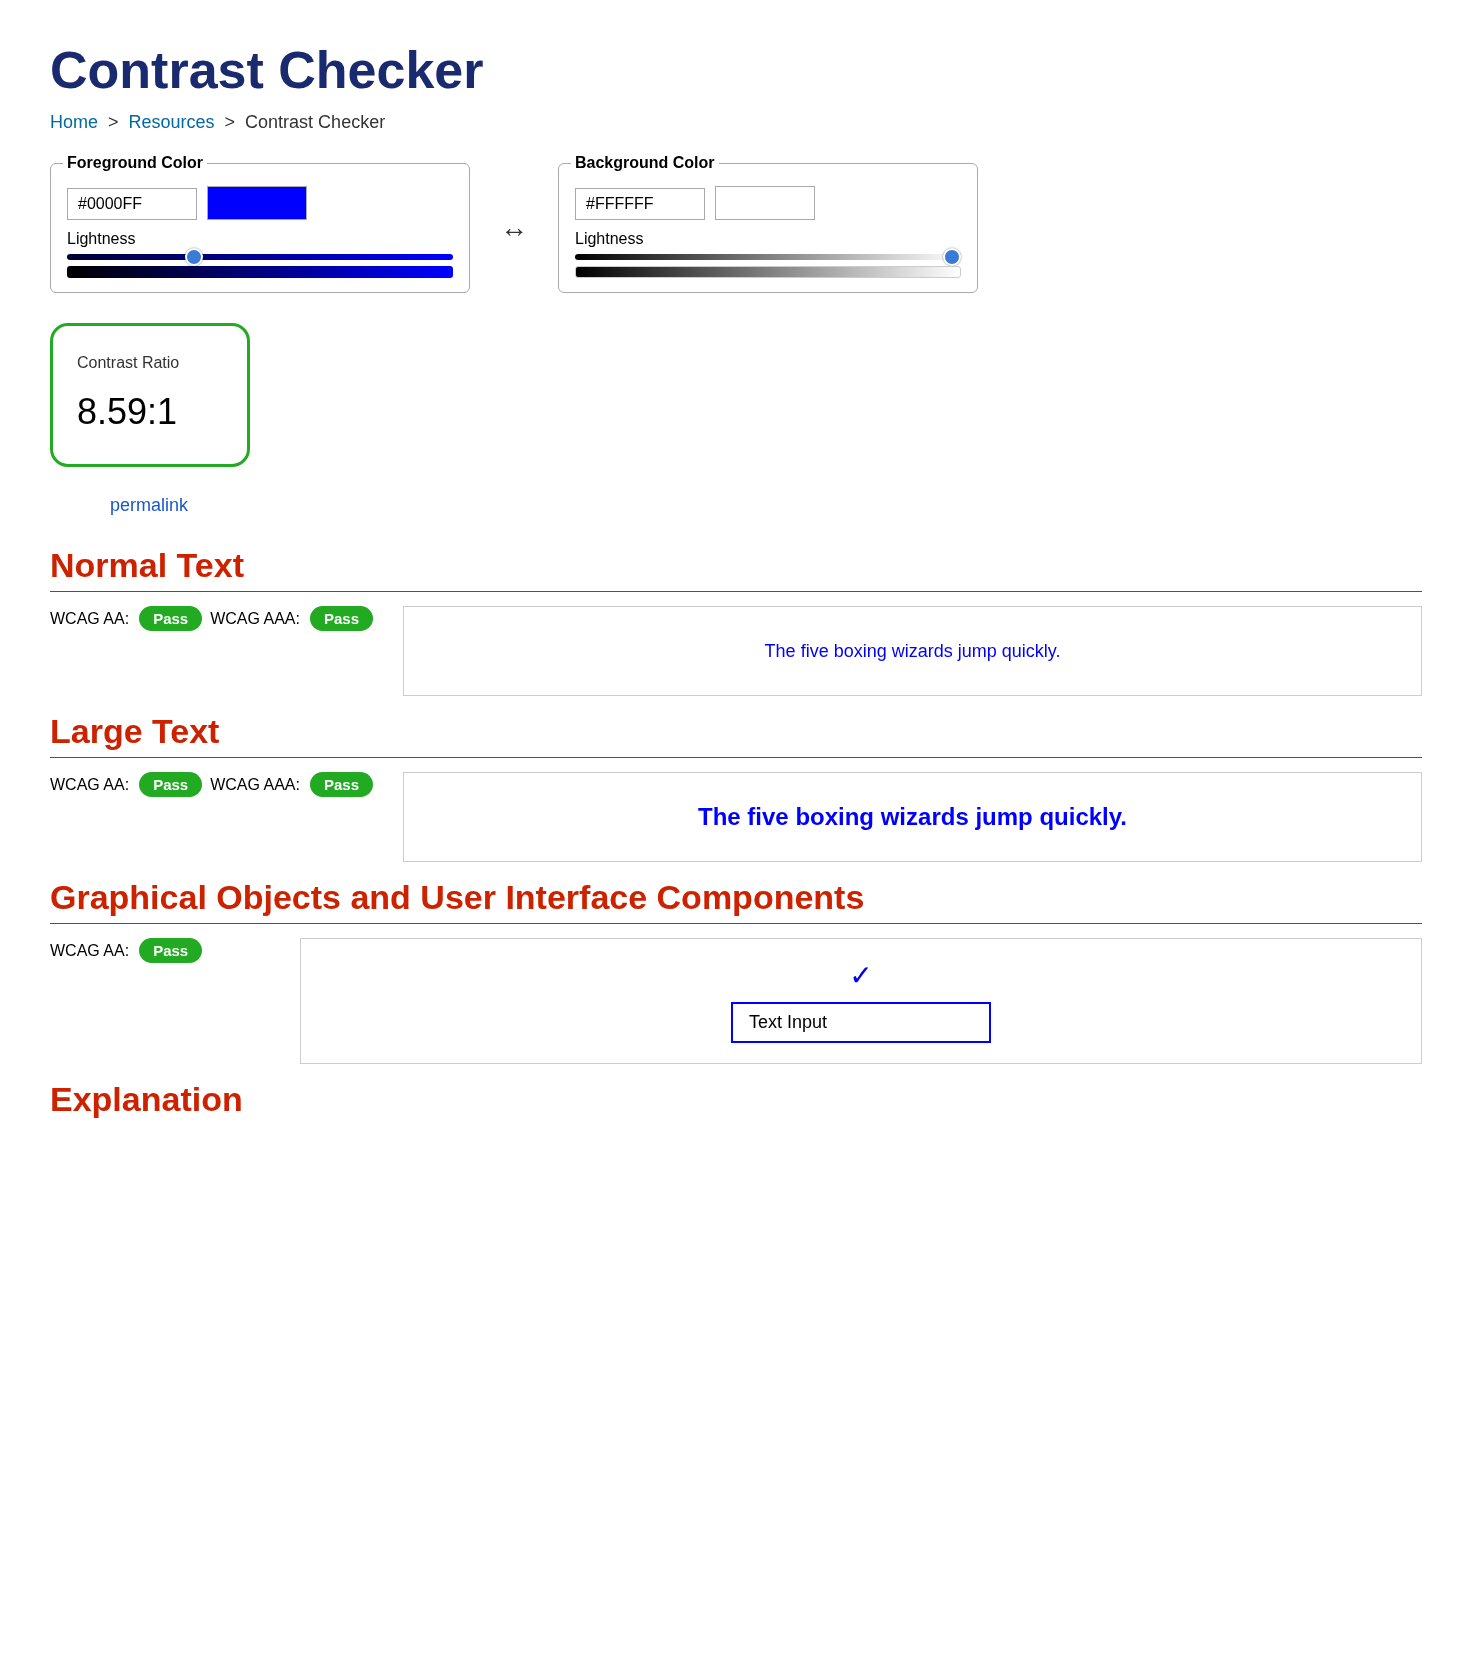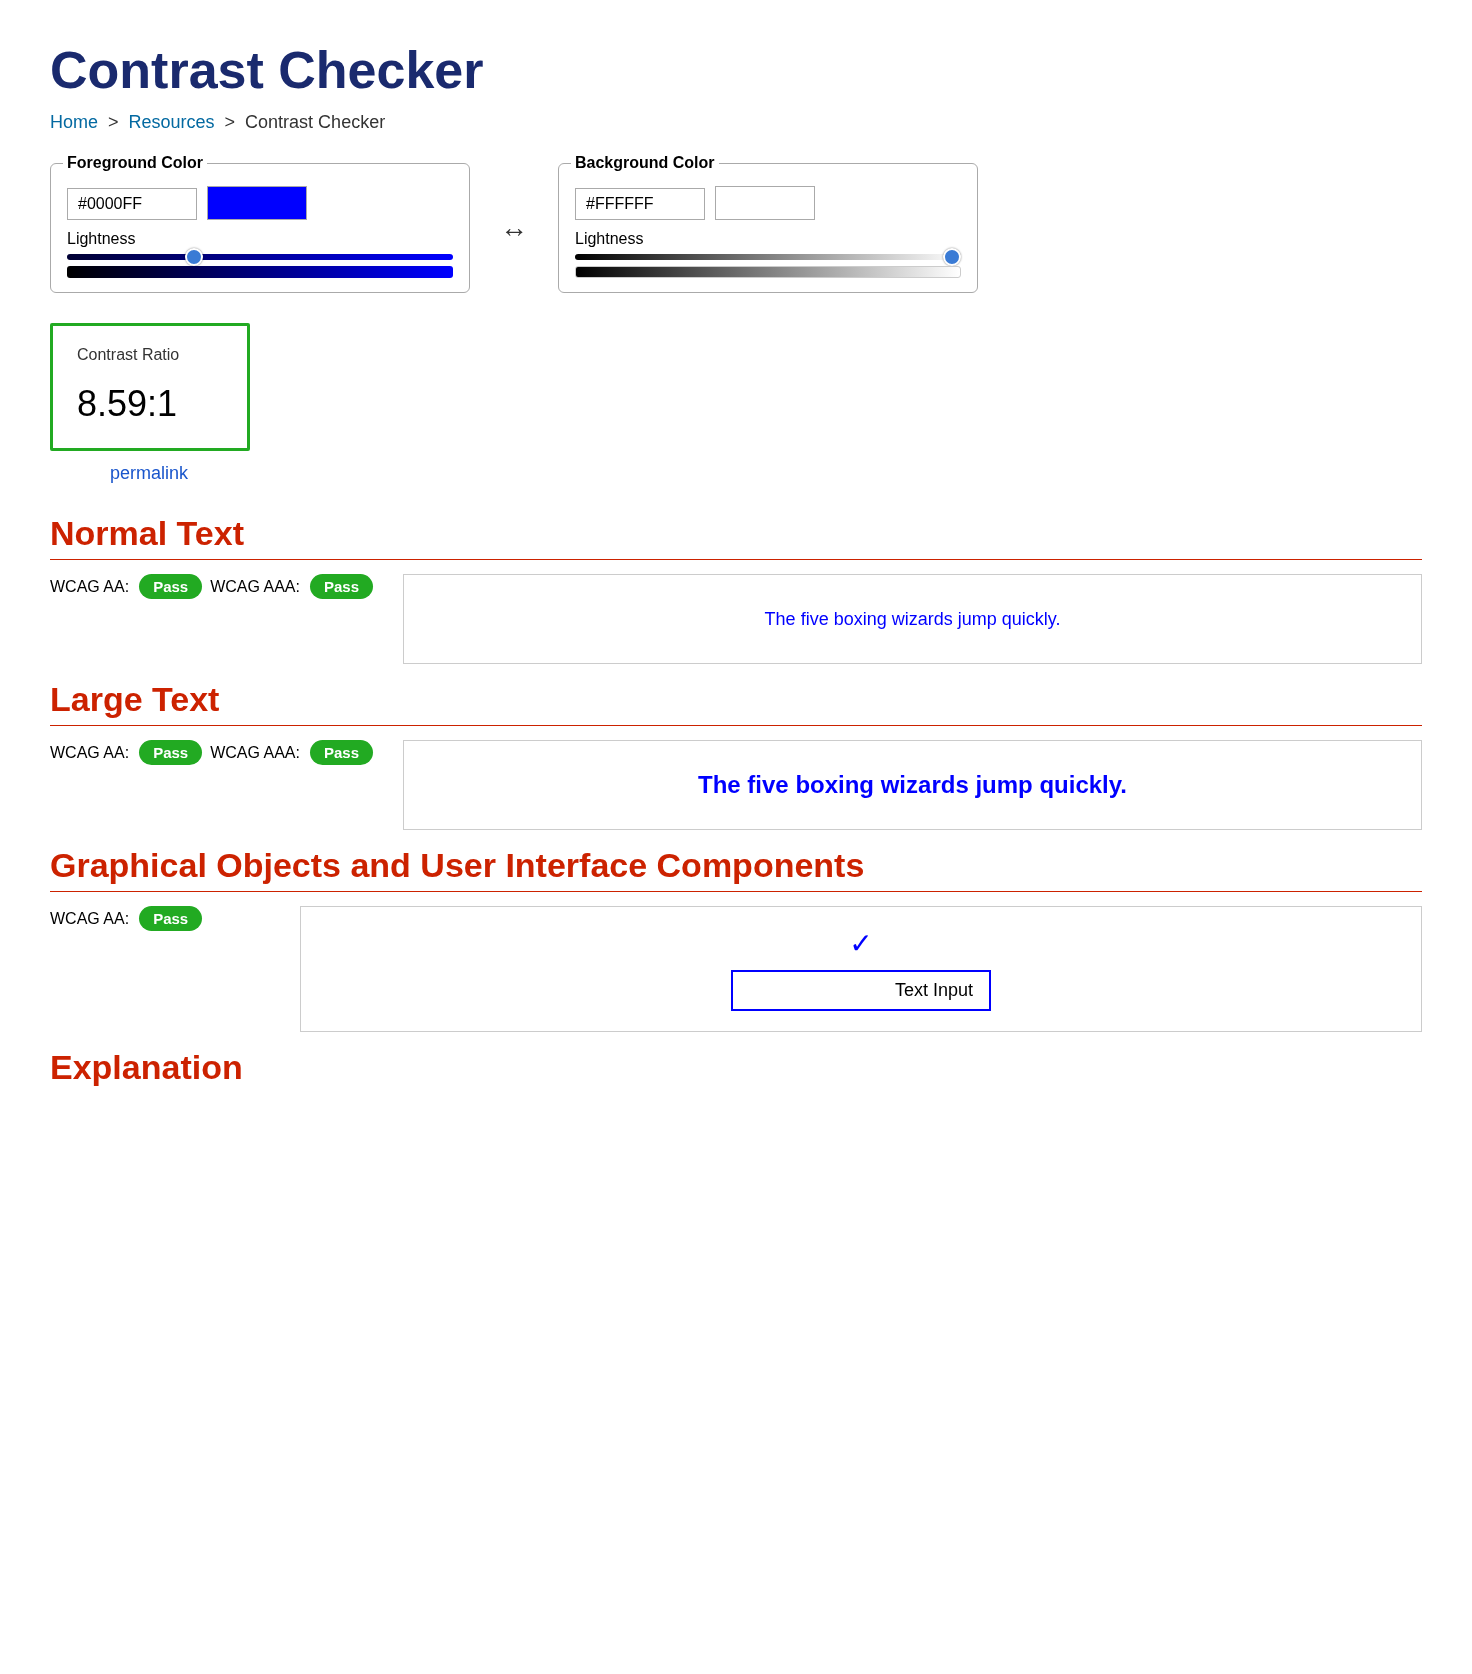--- a/index.html
+++ b/index.html
@@ -127,24 +127,24 @@
     .swap-icon {
       font-size: 28px;
       color: #333;
       cursor: pointer;
       user-select: none;
       padding: 10px;
     }
 
     .contrast-ratio-box {
       border: 3px solid #22aa22;
-      border-radius: 2px;
-      padding: 20px 24px;
+      border-radius: 18px;
+      padding: 28px 24px;
       display: inline-block;
-      margin-bottom: 4px;
+      margin-bottom: 20px;
       min-width: 200px;
     }
 
     .contrast-ratio-label {
       font-size: 16px;
       color: #333;
       margin-bottom: 4px;
     }
 
     .contrast-ratio-value {
@@ -248,21 +248,21 @@
       font-size: 28px;
       color: #0000ff;
     }
 
     .text-input-preview {
       border: 2px solid #0000ff;
       padding: 8px 16px;
       font-size: 18px;
       color: #000;
       width: 260px;
-      text-align: right;
+      text-align: left;
       background: #fff;
     }
 
     .explanation-heading {
       font-size: 34px;
       font-weight: bold;
       color: #cc2200;
       margin-top: 10px;
     }
   </style>

